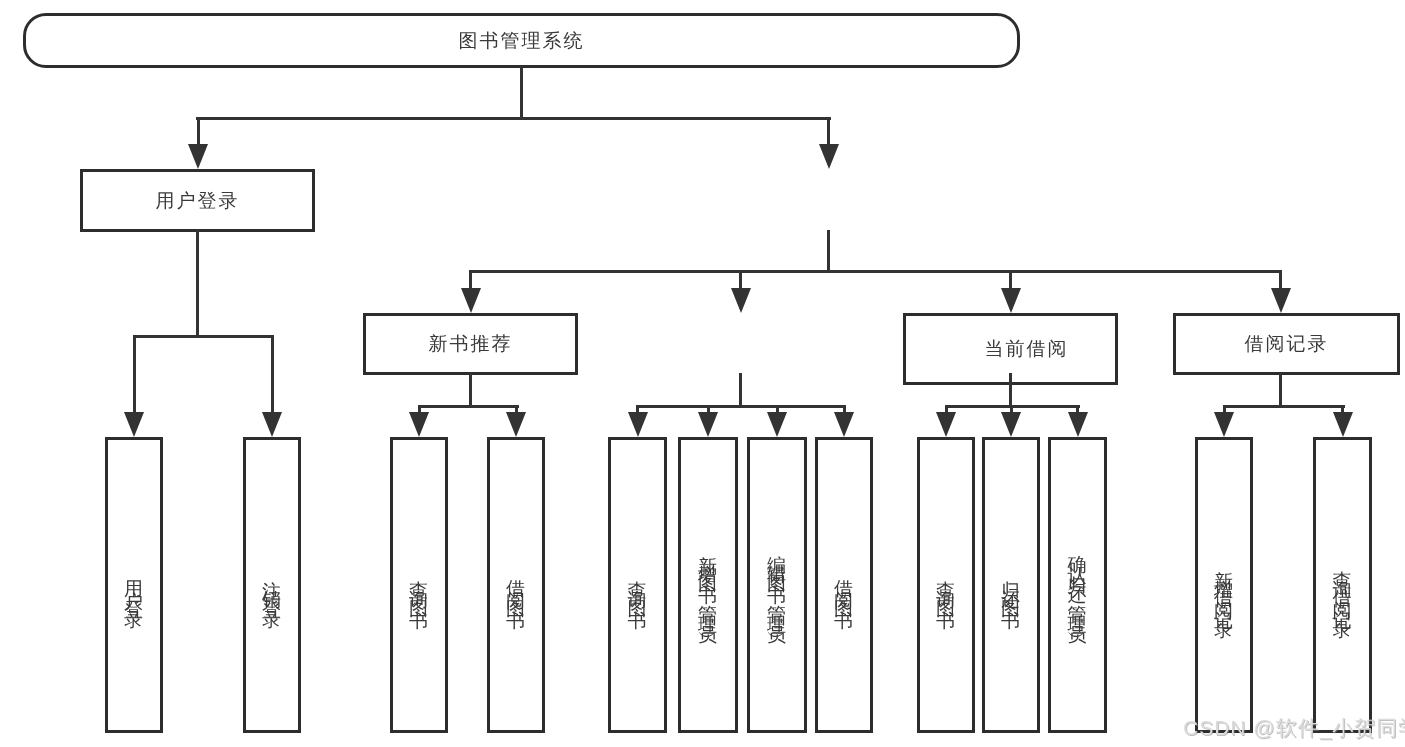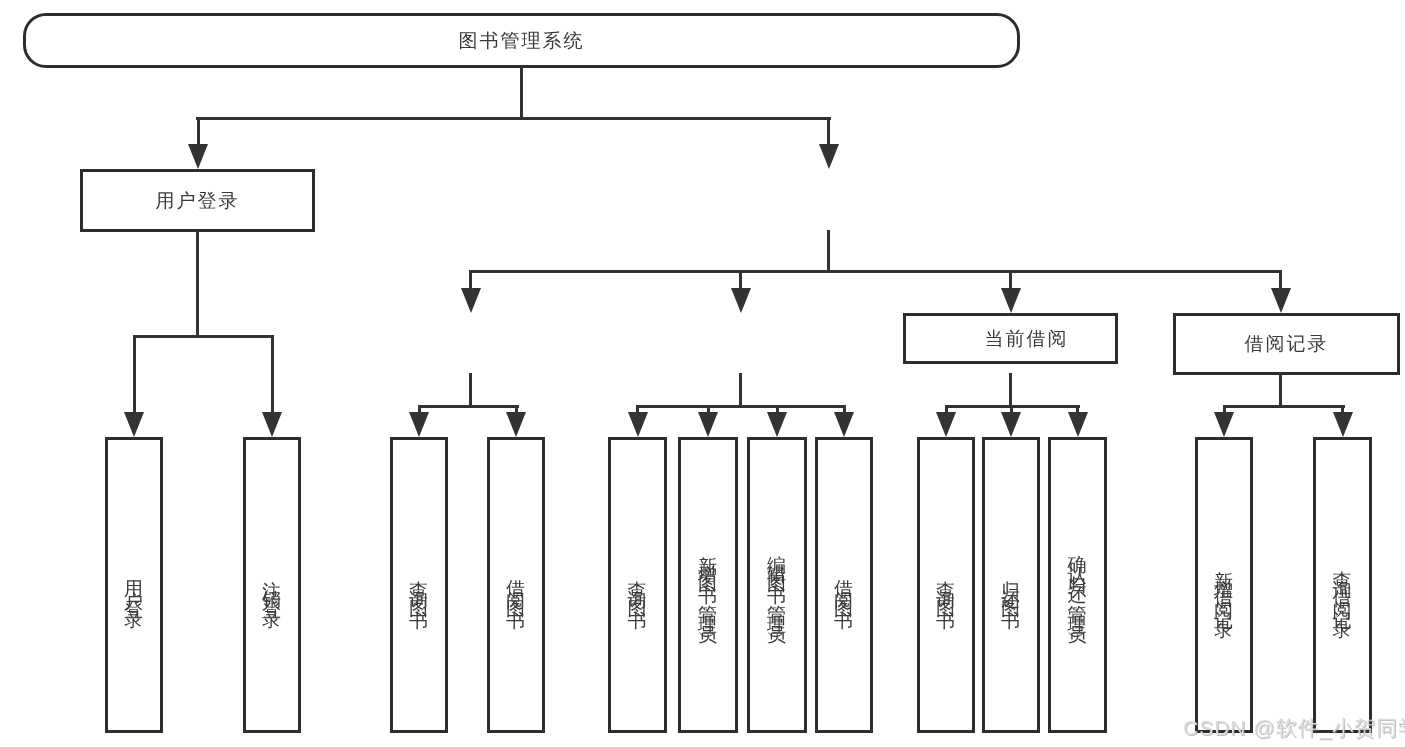--- a/index.html
+++ b/index.html
@@ -96,21 +96,24 @@
   <div class="hline" style="left:469px; top:270px; width:813px;"></div>
   <div class="vline" style="left:469px; top:270px; height:22px;"></div>
   <div class="arr" style="left:460.5px; top:288px;"></div>
   <div class="vline" style="left:739px; top:270px; height:22px;"></div>
   <div class="arr" style="left:730.5px; top:288px;"></div>
   <div class="vline" style="left:1009px; top:270px; height:22px;"></div>
   <div class="arr" style="left:1000.5px; top:288px;"></div>
   <div class="vline" style="left:1279px; top:270px; height:22px;"></div>
   <div class="arr" style="left:1270.5px; top:288px;"></div>
 
-  <div class="box" style="left:903px; top:313px; width:215px; height:51px;padding-left:32px;">
+  <div class="box" style="left:363px; top:313px; width:215px; height:62px;">
+    <span class="lbl">新书推荐</span>
+  </div>
+  <div class="box" style="left:903px; top:313px; width:215px; height:72px;padding-left:32px;">
     <span class="lbl">当前借阅</span>
   </div>
   <div class="box" style="left:1173px; top:313px; width:227px; height:62px;">
     <span class="lbl">借阅记录</span>
   </div>
 
   <div class="vline" style="left:469px; top:373px; height:35px;"></div>
   <div class="hline" style="left:417.5px; top:405px; width:101px;"></div>
   <div class="vline" style="left:417.5px; top:405px; height:10px;"></div>
   <div class="arr" style="left:409px; top:412px;"></div>

